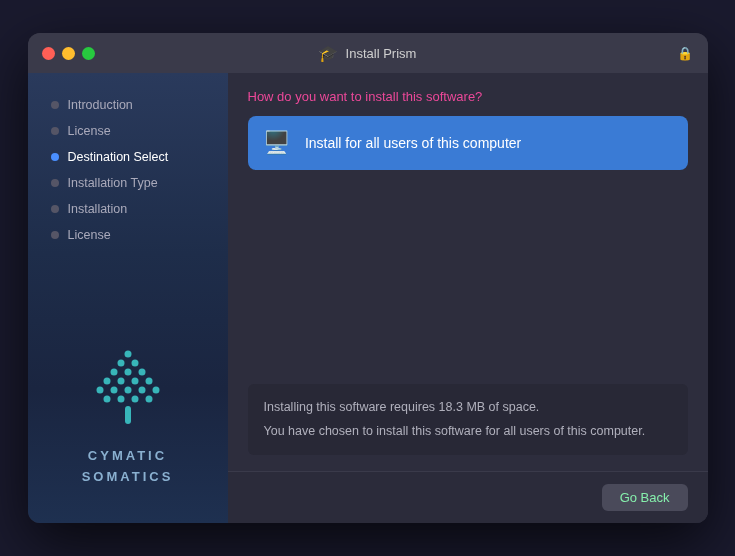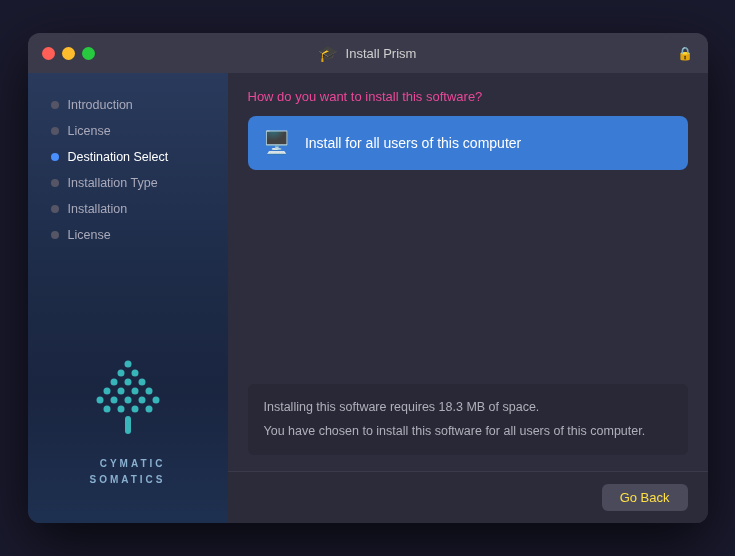--- a/index.html
+++ b/index.html
@@ -118,24 +118,24 @@
       margin-top: 10px;
       padding-bottom: 15px;
     }
     .tree-svg {
       width: 90px;
       height: 90px;
       margin-bottom: 10px;
     }
     .brand-name {
       color: #8ab0d0;
-      font-size: 10px;
+      font-size: 13px;
       font-weight: 600;
       letter-spacing: 3px;
-      text-align: right;
+      text-align: center;
       line-height: 1.6;
     }
     .main {
       flex: 1;
       background: #2d2d3d;
       display: flex;
       flex-direction: column;
     }
     .main-header {
       padding: 16px 20px 12px;
@@ -203,21 +203,21 @@
       padding: 6px 18px;
       border-radius: 6px;
       font-size: 13px;
       font-weight: 500;
       cursor: pointer;
       border: none;
       outline: none;
     }
     .btn-secondary {
       background: #4a4a5a;
-      color: #fde047;
+      color: #86efac;
     }
     .btn-primary {
       background: #5a8ae0;
       color: #fff;
     }
   </style>
 </head>
 <body>
 
 <div class="window">

